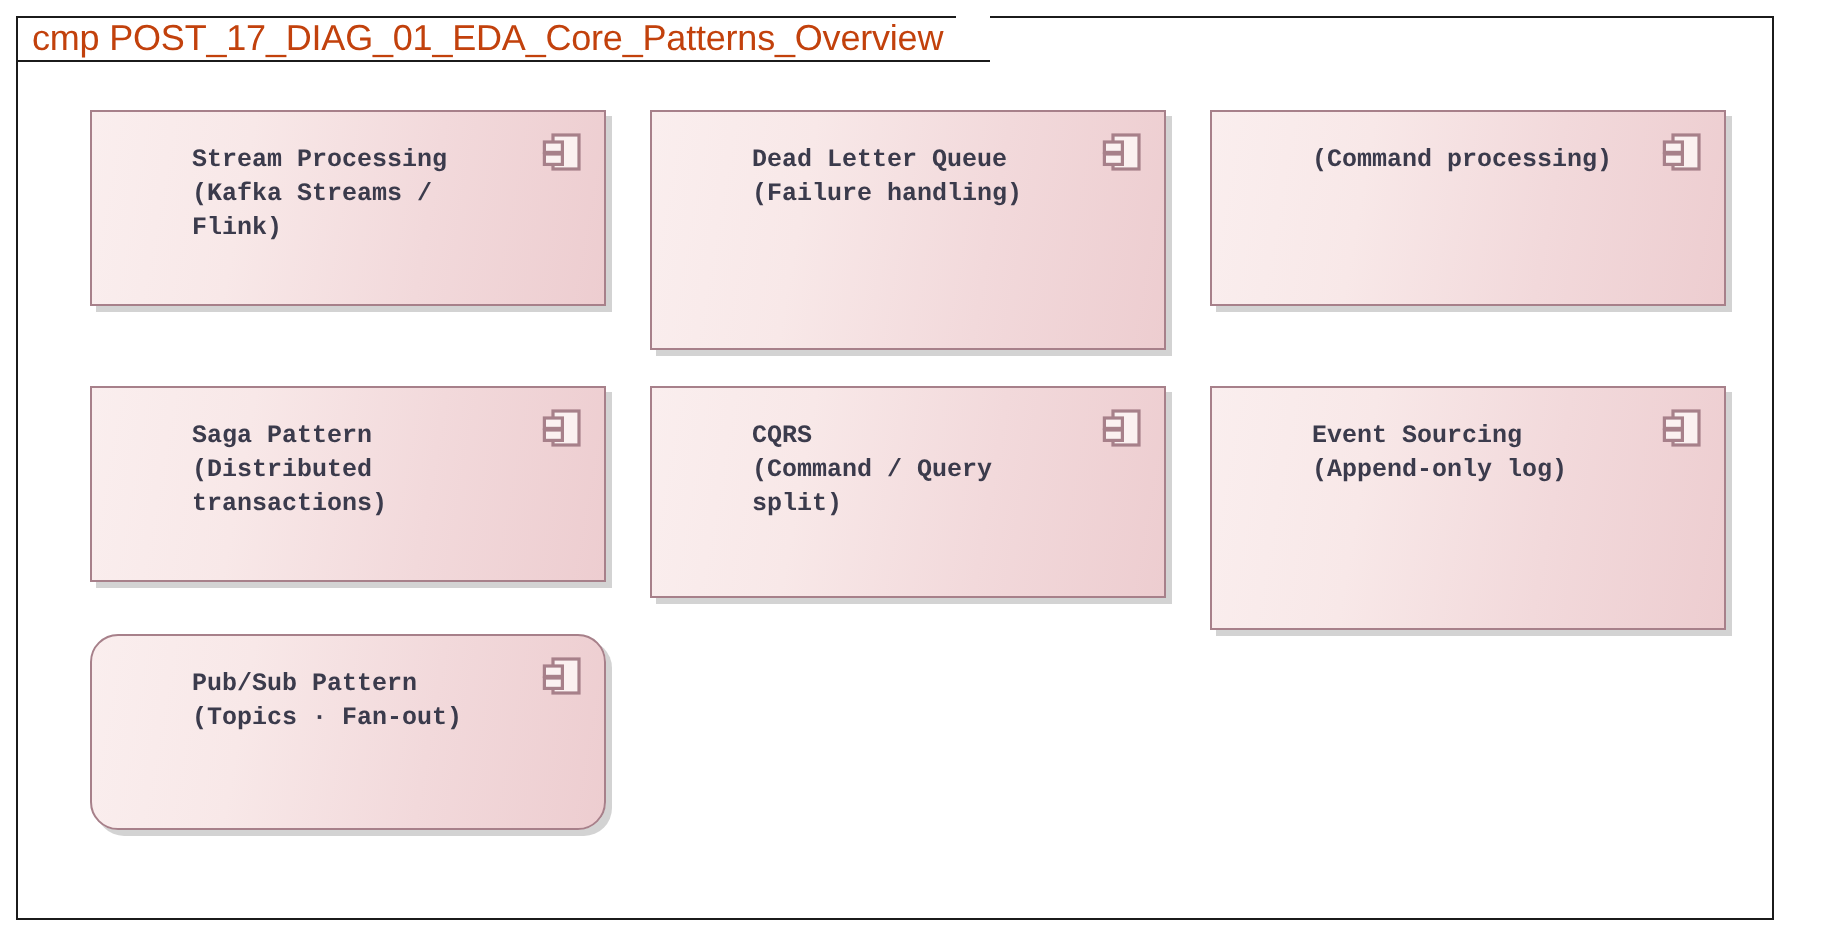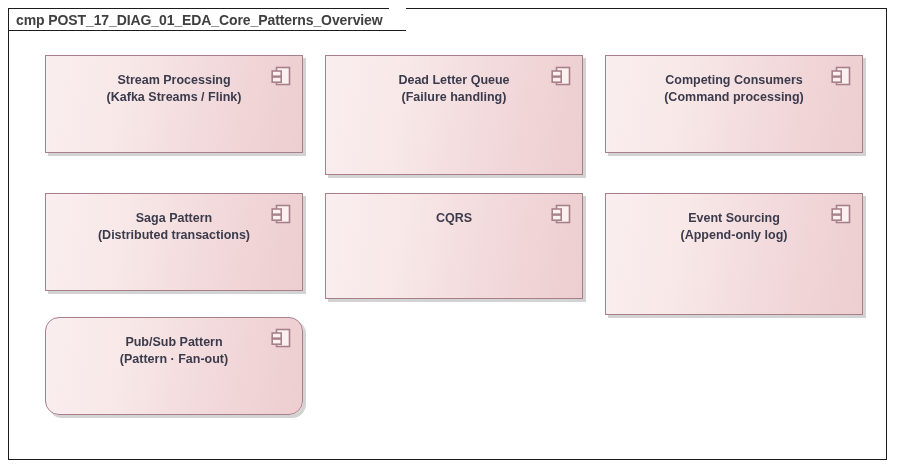--- a/index.html
+++ b/index.html
@@ -66,48 +66,48 @@
     left: -12px;
     top: 0px;
     width: 31px;
     height: 23px;
     border-bottom: 1px solid #1b1b1b;
     transform: skewX(37deg);
     box-sizing: border-box;
     background: #ffffff;
   }
   .tab-label {
-    font-size: 14px;
-    font-weight: 700;
-    color: #404040;
+    font-size: 18px;
+    font-weight: 400;
+    color: #c2410c;
     letter-spacing: -0.1px;
     font-family: "Liberation Sans", "DejaVu Sans", sans-serif;
   }
 
   
   .component-node {
     position: absolute;
     box-sizing: border-box;
     border: 1px solid #a7808a;
     background-image: linear-gradient(100deg, #faeeee 0%, #f8e8e8 30%, #f2d9db 65%, #edcdd0 100%);
     box-shadow: 3px 3px 0 0 rgba(120,120,120,0.33);
   }
   .component-label {
     position: absolute;
     left: 0;
     right: 0;
     top: 16px;
-    text-align: center;
-    padding: 0 34px;
+    text-align: left;
+    padding: 0 50px;
     box-sizing: border-box;
     font-size: 12.5px;
     font-weight: 700;
     line-height: 17px;
     color: #3b3b4c;
-    font-family: Liberation Sans, sans-serif;
+    font-family: Liberation Mono, monospace;
   }
   .component-label .line2 {
     display: block;
   }
 
   
   .component-icon {
     position: absolute;
     right: 9px;
     top: 9px;
@@ -145,61 +145,61 @@
       <div class="component-label"><span>Dead Letter Queue</span><span class="line2">(Failure handling)</span></div>
       <span class="component-icon">
         <svg width="22" height="22" viewBox="0 0 22 22">
           <rect x="5.5" y="2.5" width="13" height="17" fill="#fbf1f1" stroke="#a7808a" stroke-width="1.6"></rect>
           <rect x="1.2" y="6" width="9" height="5.2" fill="#fbf1f1" stroke="#a7808a" stroke-width="1.6"></rect>
           <rect x="1.2" y="12" width="9" height="5.2" fill="#fbf1f1" stroke="#a7808a" stroke-width="1.6"></rect>
         </svg>
       </span>
     </div>
     <div class="component-node" style="left: 605px; top: 55px; width: 258px; height: 98px;">
-      <div class="component-label"><span>Competing Consumers</span><span class="line2">(Command processing)</span></div>
+      <div class="component-label"><span class="line2">(Command processing)</span></div>
       <span class="component-icon">
         <svg width="22" height="22" viewBox="0 0 22 22">
           <rect x="5.5" y="2.5" width="13" height="17" fill="#fbf1f1" stroke="#a7808a" stroke-width="1.6"></rect>
           <rect x="1.2" y="6" width="9" height="5.2" fill="#fbf1f1" stroke="#a7808a" stroke-width="1.6"></rect>
           <rect x="1.2" y="12" width="9" height="5.2" fill="#fbf1f1" stroke="#a7808a" stroke-width="1.6"></rect>
         </svg>
       </span>
     </div>
     <div class="component-node" style="left: 45px; top: 193px; width: 258px; height: 98px;">
       <div class="component-label"><span>Saga Pattern</span><span class="line2">(Distributed transactions)</span></div>
       <span class="component-icon">
         <svg width="22" height="22" viewBox="0 0 22 22">
           <rect x="5.5" y="2.5" width="13" height="17" fill="#fbf1f1" stroke="#a7808a" stroke-width="1.6"></rect>
           <rect x="1.2" y="6" width="9" height="5.2" fill="#fbf1f1" stroke="#a7808a" stroke-width="1.6"></rect>
           <rect x="1.2" y="12" width="9" height="5.2" fill="#fbf1f1" stroke="#a7808a" stroke-width="1.6"></rect>
         </svg>
       </span>
     </div>
     <div class="component-node" style="left: 325px; top: 193px; width: 258px; height: 106px;">
-      <div class="component-label"><span>CQRS</span></div>
+      <div class="component-label"><span>CQRS</span><span class="line2">(Command / Query split)</span></div>
       <span class="component-icon">
         <svg width="22" height="22" viewBox="0 0 22 22">
           <rect x="5.5" y="2.5" width="13" height="17" fill="#fbf1f1" stroke="#a7808a" stroke-width="1.6"></rect>
           <rect x="1.2" y="6" width="9" height="5.2" fill="#fbf1f1" stroke="#a7808a" stroke-width="1.6"></rect>
           <rect x="1.2" y="12" width="9" height="5.2" fill="#fbf1f1" stroke="#a7808a" stroke-width="1.6"></rect>
         </svg>
       </span>
     </div>
     <div class="component-node" style="left: 605px; top: 193px; width: 258px; height: 122px;">
       <div class="component-label"><span>Event Sourcing</span><span class="line2">(Append-only log)</span></div>
       <span class="component-icon">
         <svg width="22" height="22" viewBox="0 0 22 22">
           <rect x="5.5" y="2.5" width="13" height="17" fill="#fbf1f1" stroke="#a7808a" stroke-width="1.6"></rect>
           <rect x="1.2" y="6" width="9" height="5.2" fill="#fbf1f1" stroke="#a7808a" stroke-width="1.6"></rect>
           <rect x="1.2" y="12" width="9" height="5.2" fill="#fbf1f1" stroke="#a7808a" stroke-width="1.6"></rect>
         </svg>
       </span>
     </div>
     <div class="component-node" style="left: 45px; top: 317px; width: 258px; height: 98px; border-radius: 14px;">
-      <div class="component-label"><span>Pub/Sub Pattern</span><span class="line2">(Pattern · Fan-out)</span></div>
+      <div class="component-label"><span>Pub/Sub Pattern</span><span class="line2">(Topics · Fan-out)</span></div>
       <span class="component-icon">
         <svg width="22" height="22" viewBox="0 0 22 22">
           <rect x="5.5" y="2.5" width="13" height="17" fill="#fbf1f1" stroke="#a7808a" stroke-width="1.6"></rect>
           <rect x="1.2" y="6" width="9" height="5.2" fill="#fbf1f1" stroke="#a7808a" stroke-width="1.6"></rect>
           <rect x="1.2" y="12" width="9" height="5.2" fill="#fbf1f1" stroke="#a7808a" stroke-width="1.6"></rect>
         </svg>
       </span>
     </div>
   </div>
 

